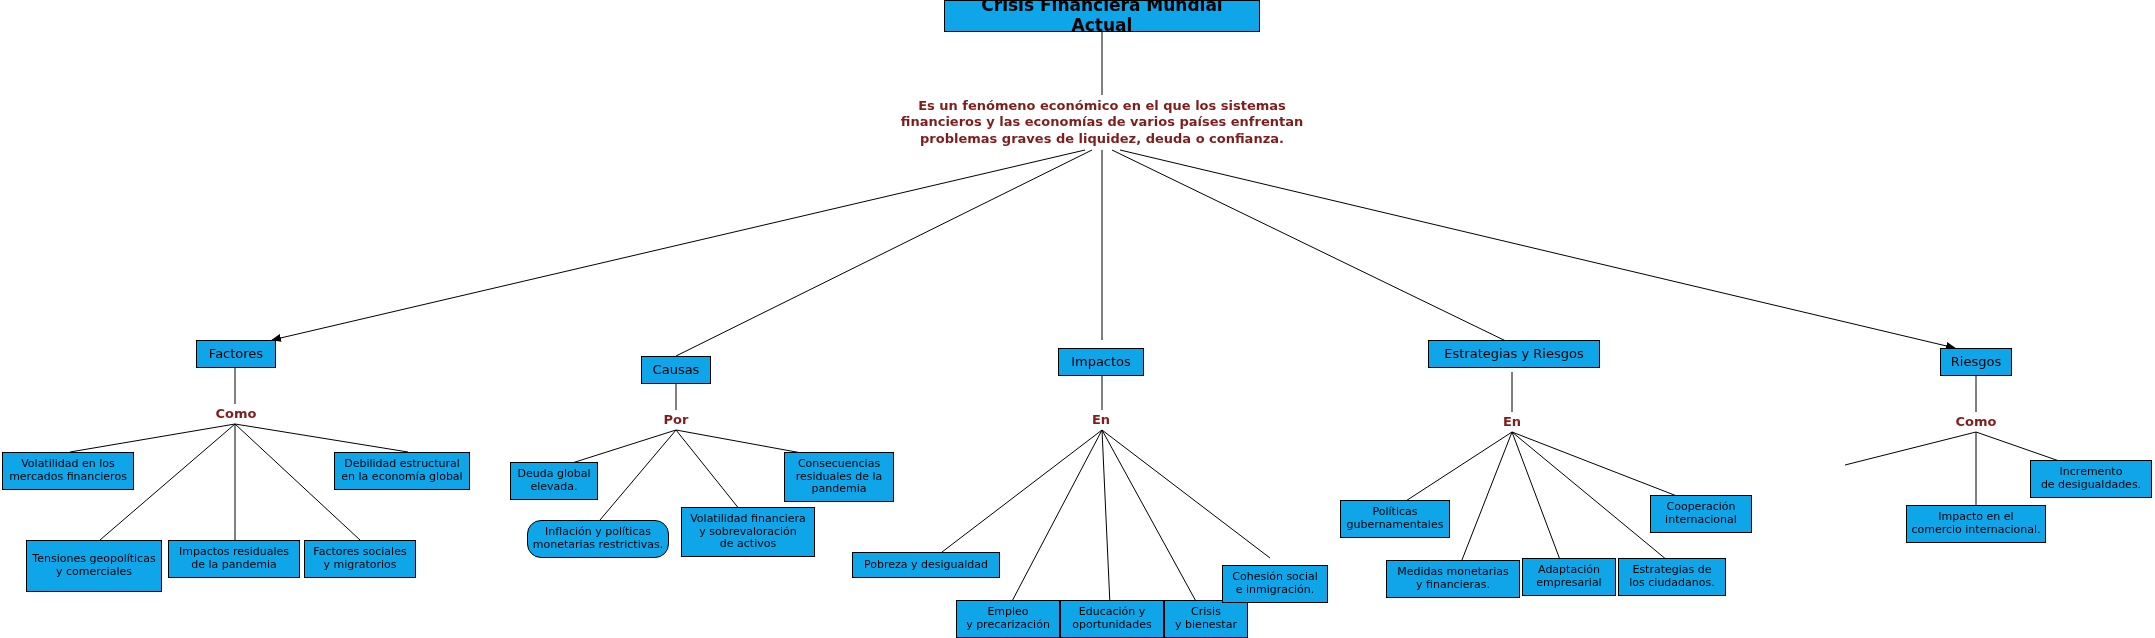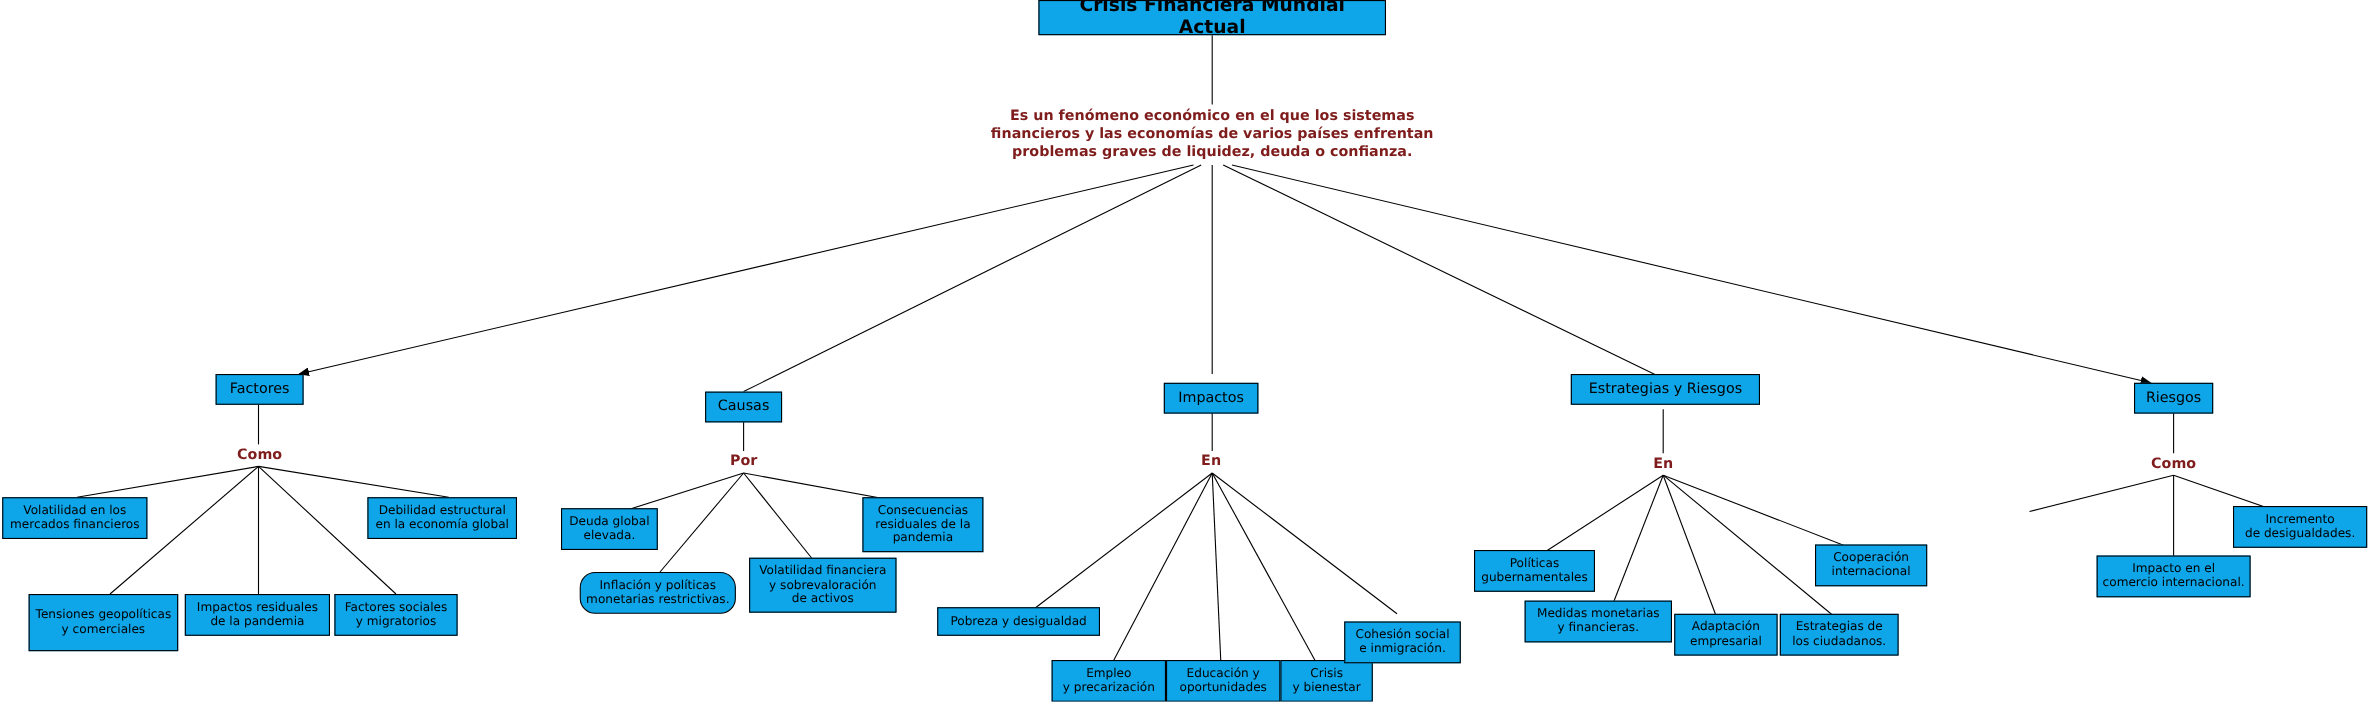--- a/index.html
+++ b/index.html
@@ -172,21 +172,21 @@
   <div class="node leaf" style="left:1164px; top:600px; width:84px; height:38px;">Crisis
 y bienestar</div>
   <div class="node leaf" style="left:1222px; top:545px; width:106px; height:38px;margin-top:20px;">Cohesión social
 e inmigración.</div>
 
   <div class="node cat" style="left:1428px; top:340px; width:172px; height:28px;">Estrategias y Riesgos</div>
   <div class="label-plain link" style="left:1472px; top:412px; width:80px; height:20px;">En</div>
 
   <div class="node leaf" style="left:1340px; top:500px; width:110px; height:38px;">Políticas
 gubernamentales</div>
-  <div class="node leaf" style="left:1386px; top:546px; width:134px; height:38px;">Medidas monetarias
+  <div class="node leaf" style="left:1386px; top:560px; width:134px; height:38px;">Medidas monetarias
 y financieras.</div>
   <div class="node leaf" style="left:1522px; top:558px; width:94px; height:38px;">Adaptación
 empresarial</div>
   <div class="node leaf" style="left:1618px; top:558px; width:108px; height:38px;">Estrategias de
 los ciudadanos.</div>
   <div class="node leaf" style="left:1650px; top:495px; width:102px; height:38px;">Cooperación
 internacional</div>
 
   <div class="node cat" style="left:1940px; top:348px; width:72px; height:28px;">Riesgos</div>
   <div class="label-plain link" style="left:1940px; top:412px; width:72px; height:20px;">Como</div>

